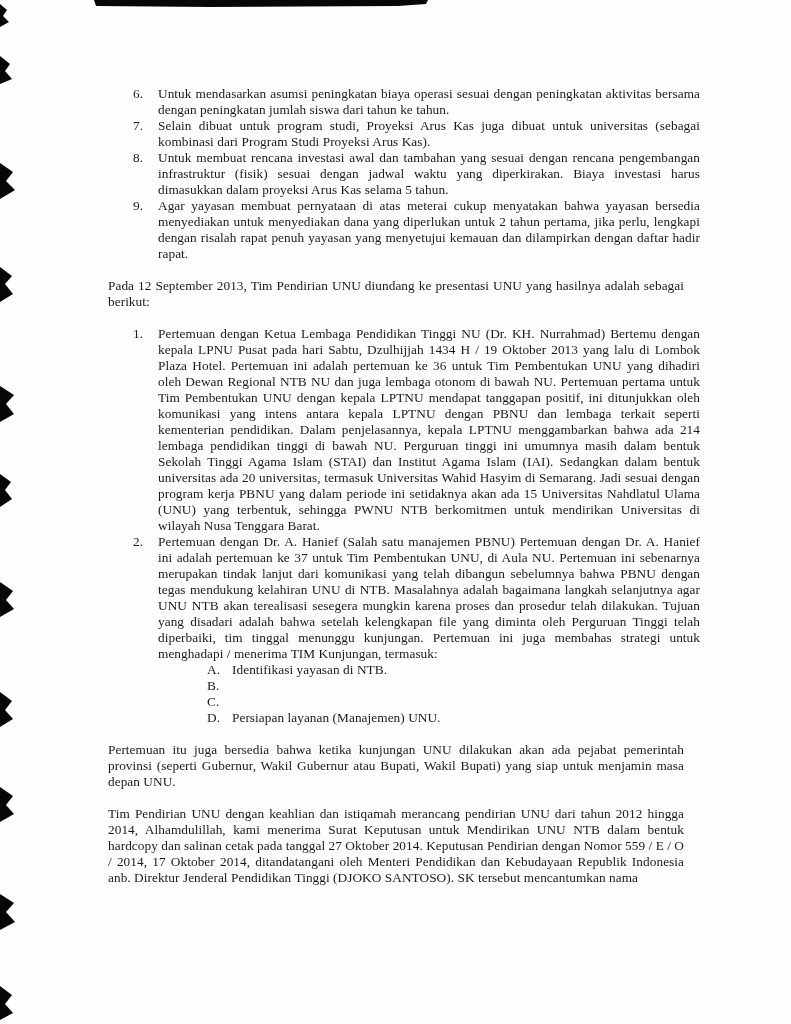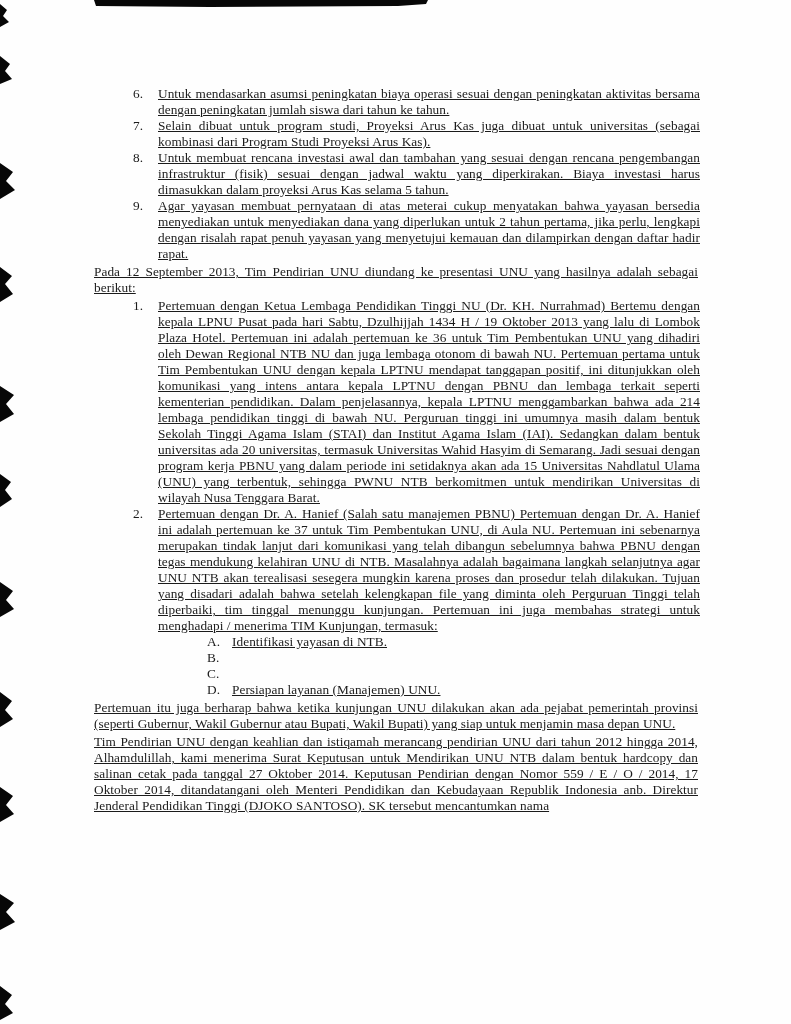--- a/index.html
+++ b/index.html
@@ -21,24 +21,24 @@
     position: absolute;
     left: 92px;
     top: 86px;
     width: 608px;
     font-size: 13.3px;
     line-height: 16px;
     color: #1b1b1b;
     text-align: justify;
     letter-spacing: 0.05px;
   }
-  .content p { margin: 2px; text-align: justify; text-decoration: underline; }
+  .content p { margin: 16px; text-align: justify; }
   .li { display: flex; }
   .li .marker { flex: 0 0 25px; text-align: left; white-space: nowrap; }
-  .li .body { flex: 1 1 auto; text-align: justify; min-width: 0; text-decoration: underline; }
+  .li .body { flex: 1 1 auto; text-align: justify; min-width: 0; }
   .num { padding-left: 41px; }
   .sub { padding-left: 115px; }
 </style>
 </head>
 <body>
 
 <div class="page">
 
   <svg class="artifacts" viewBox="0 0 791 1024">
     <g fill="#070707" stroke="none">
@@ -100,17 +100,17 @@
       </div>
       <div class="li sub">
         <span class="marker">C.</span>
       </div>
       <div class="li sub">
         <span class="marker">D.</span>
         <div class="body">Persiapan layanan (Manajemen) UNU.</div>
       </div>
     </div>
 
-    <p>Pertemuan itu juga berharap bahwa ketika kunjungan UNU dilakukan akan ada pejabat pemerintah provinsi (seperti Gubernur, Wakil Gubernur atau Bupati, Wakil Bupati) yang siap untuk menjamin masa depan UNU.</p>
+    <p>Pertemuan itu juga bersedia bahwa ketika kunjungan UNU dilakukan akan ada pejabat pemerintah provinsi (seperti Gubernur, Wakil Gubernur atau Bupati, Wakil Bupati) yang siap untuk menjamin masa depan UNU.</p>
     <p>Tim Pendirian UNU dengan keahlian dan istiqamah merancang pendirian UNU dari tahun 2012 hingga 2014, Alhamdulillah, kami menerima Surat Keputusan untuk Mendirikan UNU NTB dalam bentuk hardcopy dan salinan cetak pada tanggal 27 Oktober 2014. Keputusan Pendirian dengan Nomor 559 / E / O / 2014, 17 Oktober 2014, ditandatangani oleh Menteri Pendidikan dan Kebudayaan Republik Indonesia anb. Direktur Jenderal Pendidikan Tinggi (DJOKO SANTOSO). SK tersebut mencantumkan nama</p>
 
   </div>
 </div>
 
 </body></html>

